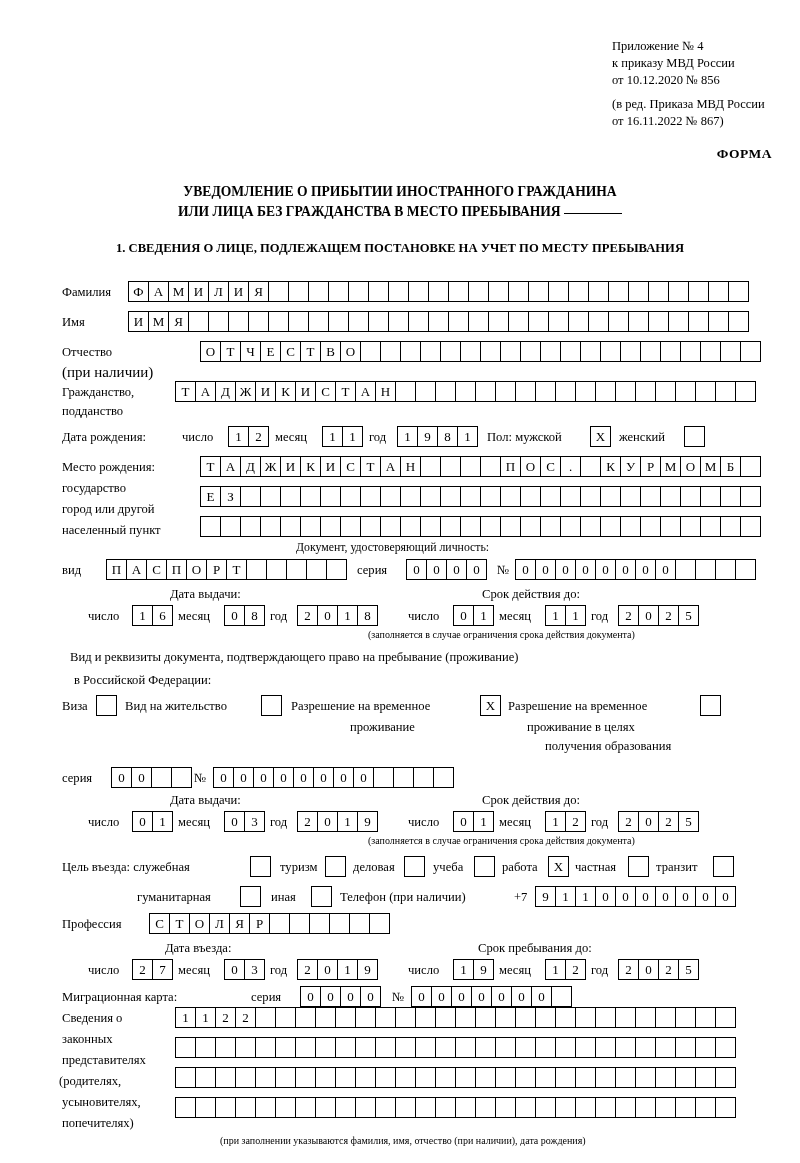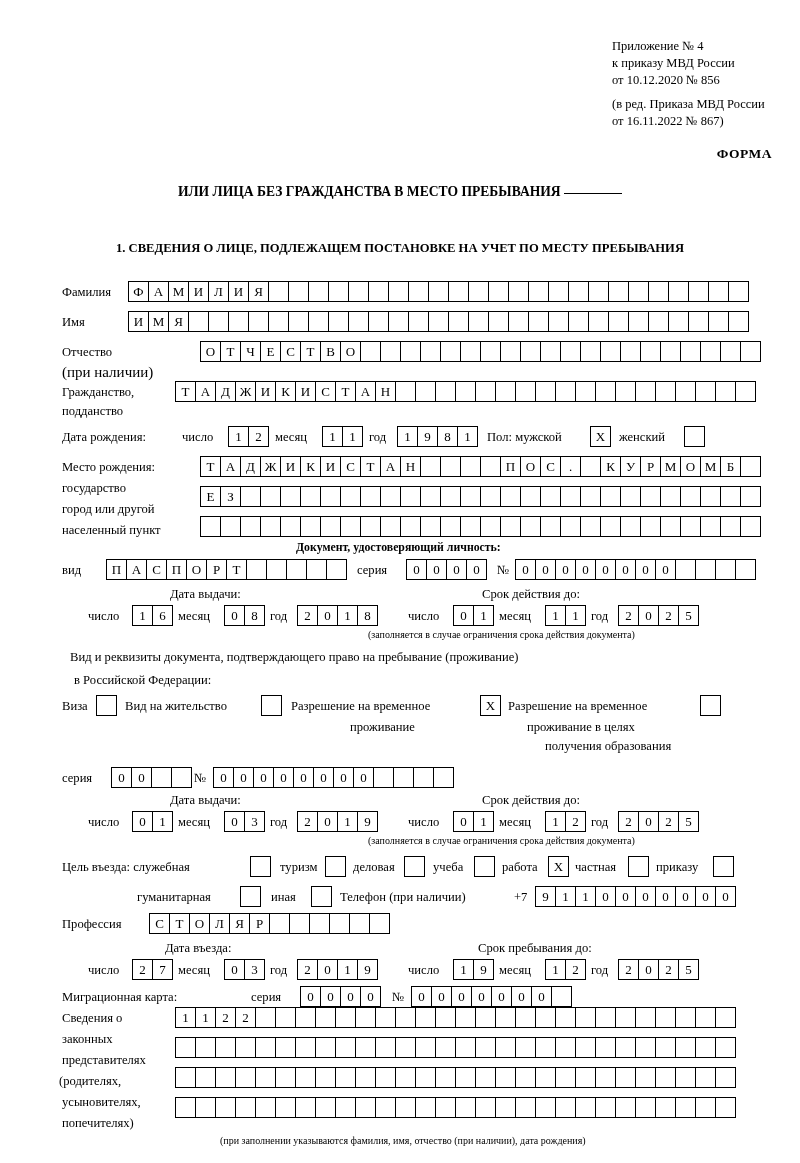--- a/index.html
+++ b/index.html
@@ -66,21 +66,21 @@
     font-size: 12.6px;
   }
 
   
   .t {
     position: absolute;
     font-size: 12.6px;
     white-space: nowrap;
   }
   .t.small { font-size: 15px; }
-  .t.bold { font-weight: bold; }
+  .t.bold { font-weight: normal; }
 
   
   .boxrow {
     position: absolute;
     display: flex;
   }
   .cell {
     width: 21px;
     height: 21px;
     border: 1px solid #000;
@@ -117,20 +117,21 @@
     <div>к приказу МВД России</div>
     <div>от 10.12.2020 № 856</div>
     <div class="gap"></div>
     <div>(в ред. Приказа МВД России</div>
     <div>от 16.11.2022 № 867)</div>
   </div>
 
   <div class="forma">ФОРМА</div>
 
   <div class="title">
+    <div>УВЕДОМЛЕНИЕ О ПРИБЫТИИ ИНОСТРАННОГО ГРАЖДАНИНА</div>
     <div>
       <span>ИЛИ ЛИЦА БЕЗ ГРАЖДАНСТВА В МЕСТО ПРЕБЫВАНИЯ</span>
       <span class="underline-blank"></span>
     </div>
   </div>
 
   <div class="section-title">1. СВЕДЕНИЯ О ЛИЦЕ, ПОДЛЕЖАЩЕМ ПОСТАНОВКЕ НА УЧЕТ ПО МЕСТУ ПРЕБЫВАНИЯ</div>
 
   <div class="t" style="top:285px; left:62px;">Фамилия</div>
   <div class="boxrow" id="row-surname" style="top:281px; left:128px;">
@@ -551,21 +552,21 @@
   <div class="t" style="top:860px; left:280px;">туризм</div>
   <div class="box1" id="box-purpose-tourism" style="top:856px; left:325px;"></div>
   <div class="t" style="top:860px; left:353px;">деловая</div>
   <div class="box1" id="box-purpose-business" style="top:856px; left:404px;"></div>
   <div class="t" style="top:860px; left:433px;">учеба</div>
   <div class="box1" id="box-purpose-study" style="top:856px; left:474px;"></div>
   <div class="t" style="top:860px; left:502px;">работа</div>
   <div class="box1" id="box-purpose-work" style="top:856px; left:548px;">X</div>
   <div class="t" style="top:860px; left:575px;">частная</div>
   <div class="box1" id="box-purpose-private" style="top:856px; left:628px;"></div>
-  <div class="t" style="top:860px; left:656px;">приказу</div>
+  <div class="t" style="top:860px; left:656px;">транзит</div>
   <div class="box1" id="box-purpose-transit" style="top:856px; left:713px;"></div>
 
   <div class="t" style="top:890px; left:137px;">гуманитарная</div>
   <div class="box1" id="box-purpose-humanitarian" style="top:886px; left:240px;"></div>
   <div class="t" style="top:890px; left:271px;">иная</div>
   <div class="box1" id="box-purpose-other" style="top:886px; left:311px;"></div>
   <div class="t" style="top:890px; left:340px;">Телефон (при наличии)</div>
   <div class="t" style="top:890px; left:514px;">+7</div>
   <div class="boxrow" id="row-phone" style="top:886px; left:535px;">
       <div class="cell">9</div>

